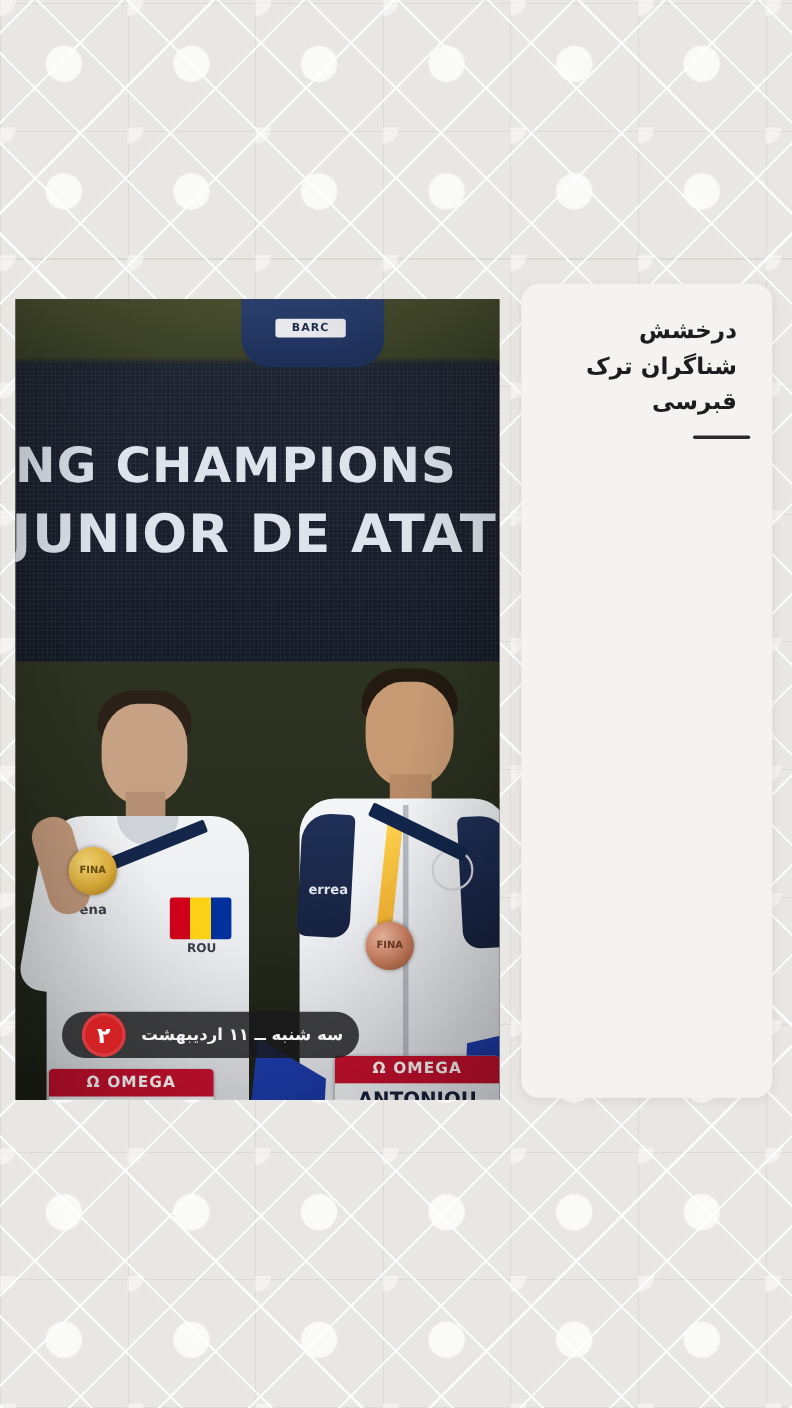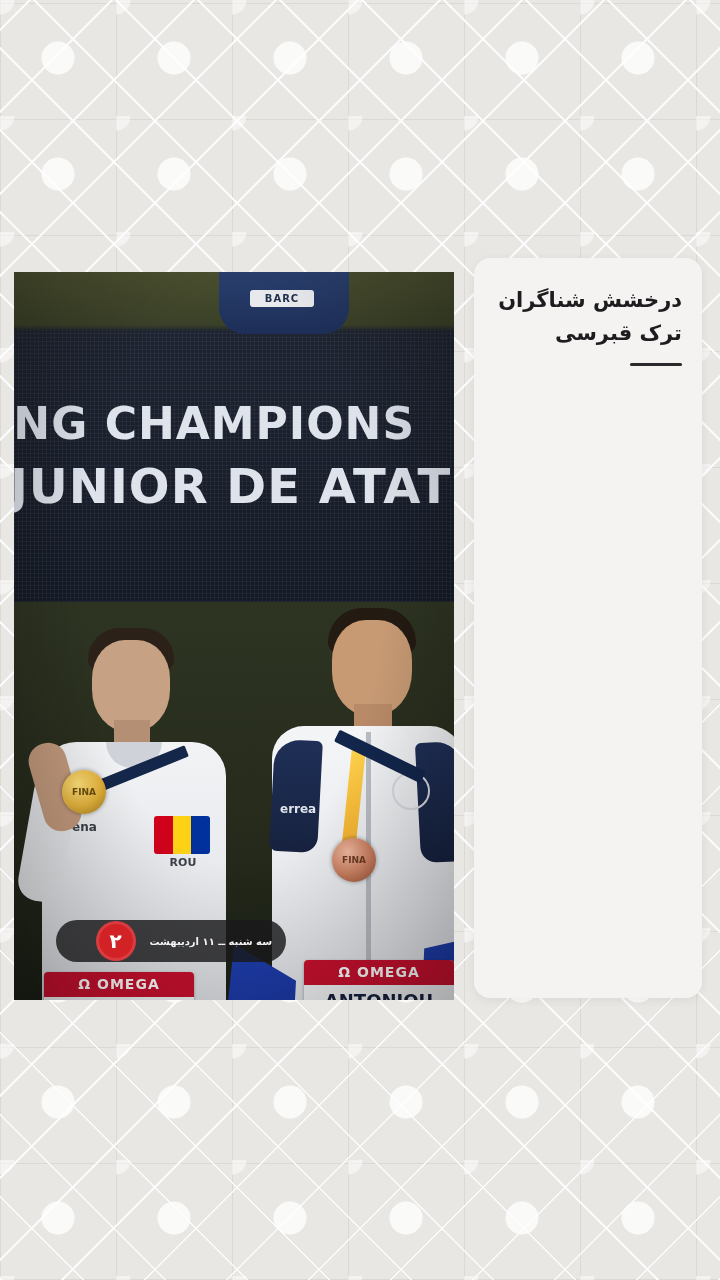--- a/index.html
+++ b/index.html
@@ -54,21 +54,21 @@
     padding: 26px 20px 30px 20px;
     box-sizing: border-box;
   }
 
   #card-title {
     font-size: 21px;
     font-weight: bold;
     line-height: 1.55;
     color: #1d1d1f;
     text-align: right;
-    margin: 0 0 14px 0;
+    margin: 0 12px 14px 0;
     letter-spacing: 0;
   }
 
   #title-rule {
     width: 52px;
     height: 3px;
     background: #2a2a2c;
     border-radius: 2px;
     margin: 0 0 20px auto;
   }
@@ -283,21 +283,21 @@
     height: 42px;
     min-width: 230px;
     border-radius: 21px;
     background: rgba(24,24,26,0.82);
     display: flex; align-items: center;
     padding: 0 14px 0 18px;
     box-sizing: border-box;
     gap: 14px;
   }
   #date-text {
-    color: #f3f3f3; font-size: 10px; font-weight: bold;
+    color: #f3f3f3; font-size: 15px; font-weight: bold;
     white-space: nowrap;
   }
   #logo-badge {
     width: 40px; height: 40px; border-radius: 50%;
     background: #d32226;
     color: #fff; font-size: 20px; font-weight: bold;
     display: flex; align-items: center; justify-content: center;
     flex: 0 0 40px;
     box-shadow: 0 0 0 3px rgba(255,255,255,.12) inset;
   }

